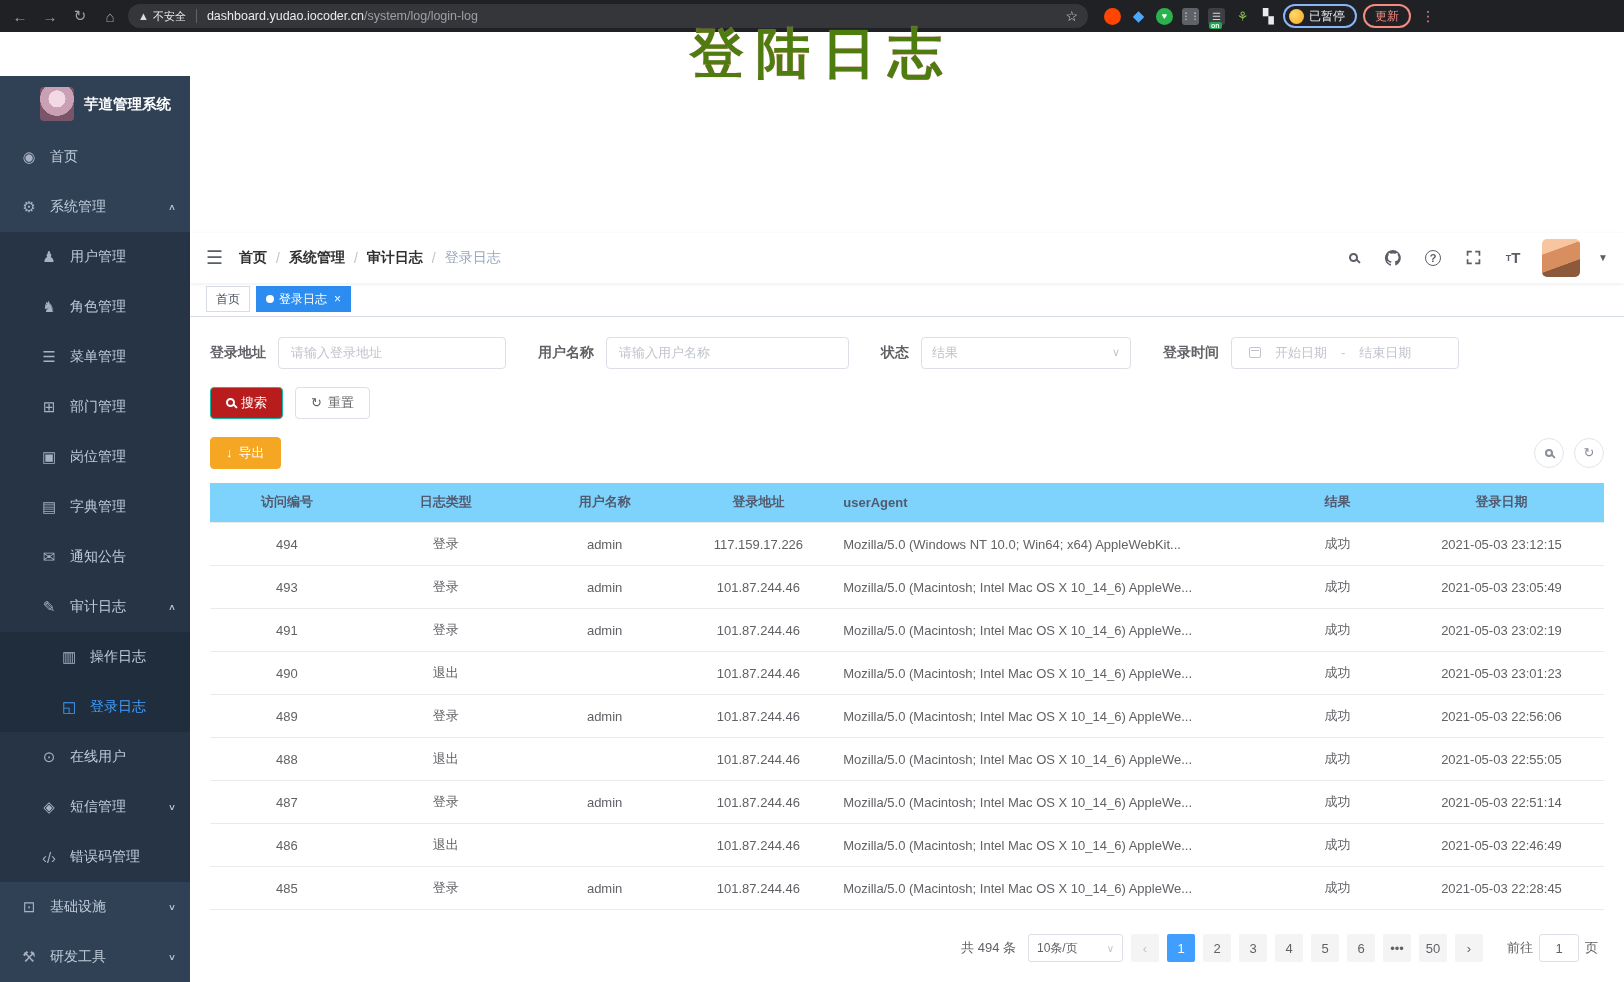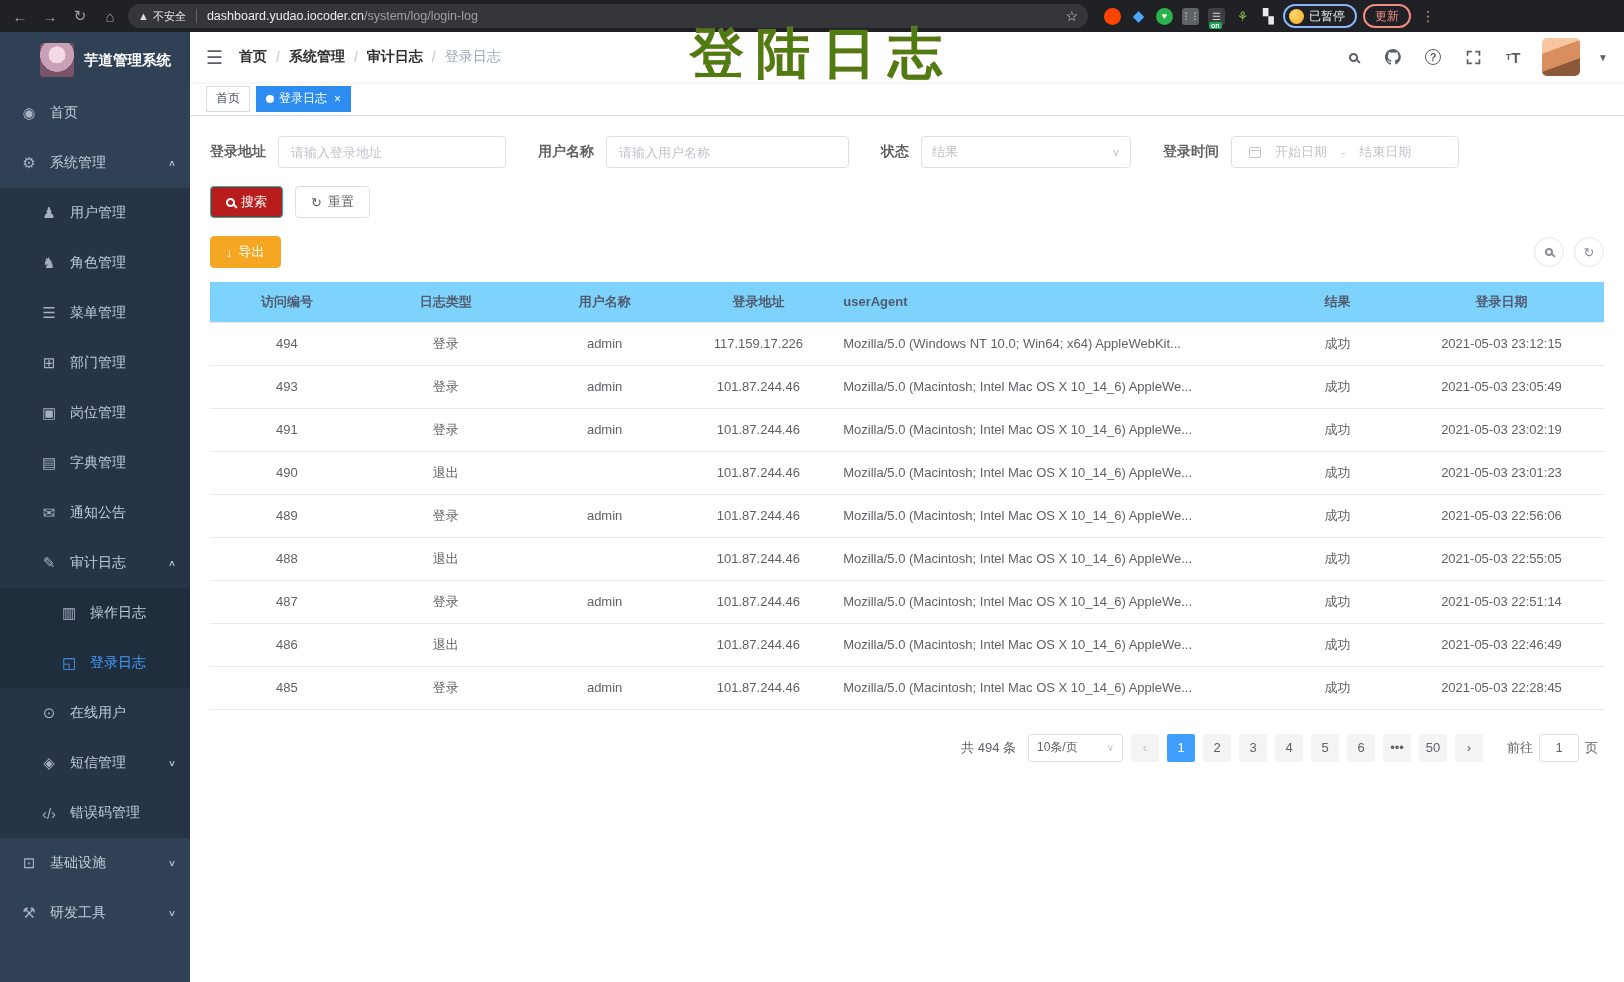--- a/index.html
+++ b/index.html
@@ -24,21 +24,21 @@
   .ext.listicon { background:#3c4043; border-radius:3px; position:relative; color:#cfd2d6; font-size:10px; }
   .ext .on-badge { position:absolute; bottom:-4px; left:1px; background:#21a351; color:#fff; font-size:7px; padding:0 2px; border-radius:2px; font-weight:bold; }
   .ext.leaf { background:transparent; color:#8bc34a; font-size:13px; }
   .ext.puzzle { background:transparent; color:#e8eaed; font-size:14px; }
   .paused-pill { display:flex; align-items:center; gap:5px; border:2px solid #8ab4f8; border-radius:14px; height:24px; padding:0 10px 0 4px; color:#e8eaed; font-size:12px; cursor:pointer; flex:none; }
   .emoji-dot { width:15px; height:15px; border-radius:50%; background:radial-gradient(circle at 35% 35%, #ffd968, #f5a623); display:inline-block; }
   .update-btn { display:flex; align-items:center; gap:6px; border:2px solid #f28b82; border-radius:14px; height:24px; padding:0 10px; color:#f28b82; font-size:12px; cursor:pointer; flex:none; }
   .browser-kebab { color:#f28b82; font-size:14px; cursor:pointer; padding:0 4px; }
 
   
-  .app { display:flex; height:950px; }
+  .app { display:flex; height:950px;align-items:flex-end; }
   .sidebar { width:190px; background:#304156; color:#bfcbd9; flex:none; display:flex; flex-direction:column; overflow:hidden; }
   .logo-row { height:56px; display:flex; align-items:center; gap:10px; padding:0 14px 0 40px; }
   .logo-img { width:34px; height:34px; border-radius:4px; background:radial-gradient(circle at 50% 35%, #f3d9e4 0 30%, #c9a0b4 31% 60%, #7a5468 61%); flex:none; }
   .logo-title { color:#fff; font-size:14.5px; font-weight:bold; white-space:nowrap; }
   .menu { flex:1; }
   .menu-item { height:50px; display:flex; align-items:center; gap:12px; font-size:14px; cursor:pointer; position:relative; padding-right:14px; }
   .menu-item .mi-icon { width:18px; text-align:center; font-size:15px; color:#a7b1c2; flex:none; }
   .menu-item .mi-label { flex:1; white-space:nowrap; }
   .menu-item .mi-arrow { font-size:11px; color:#bfcbd9; transform:scaleY(.8); }
   .lv1 { padding-left:20px; background:#304156; }

